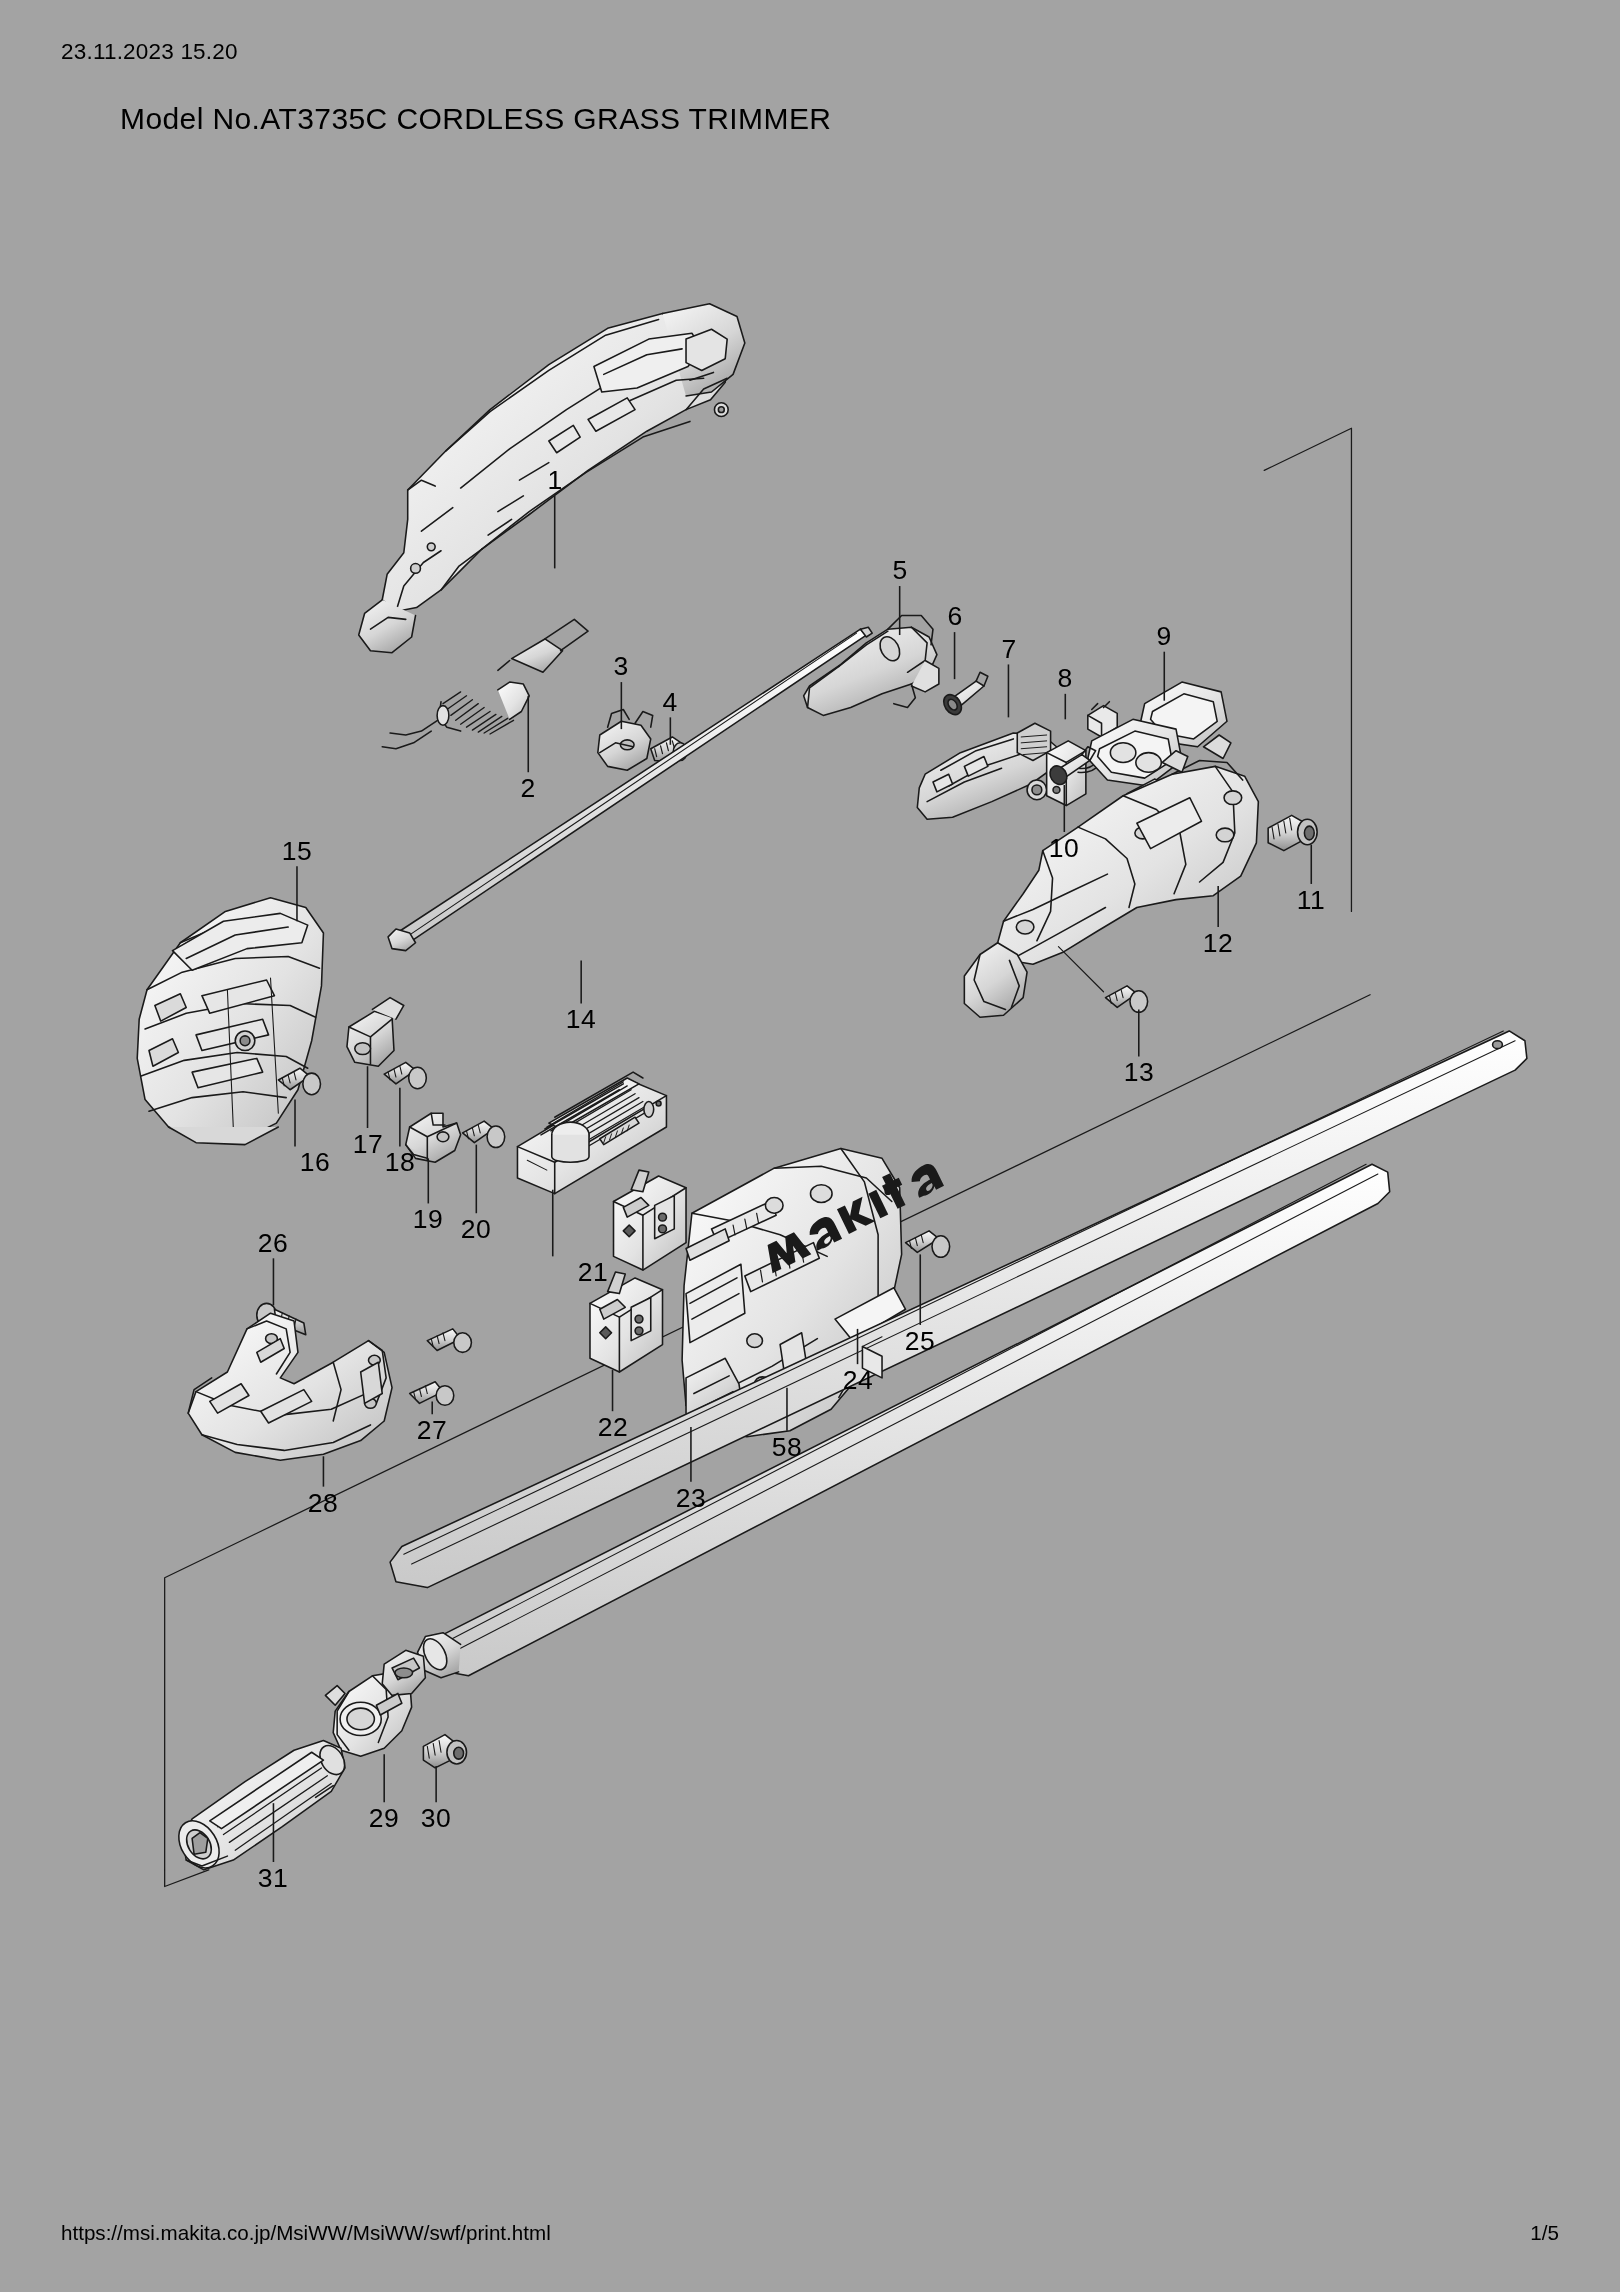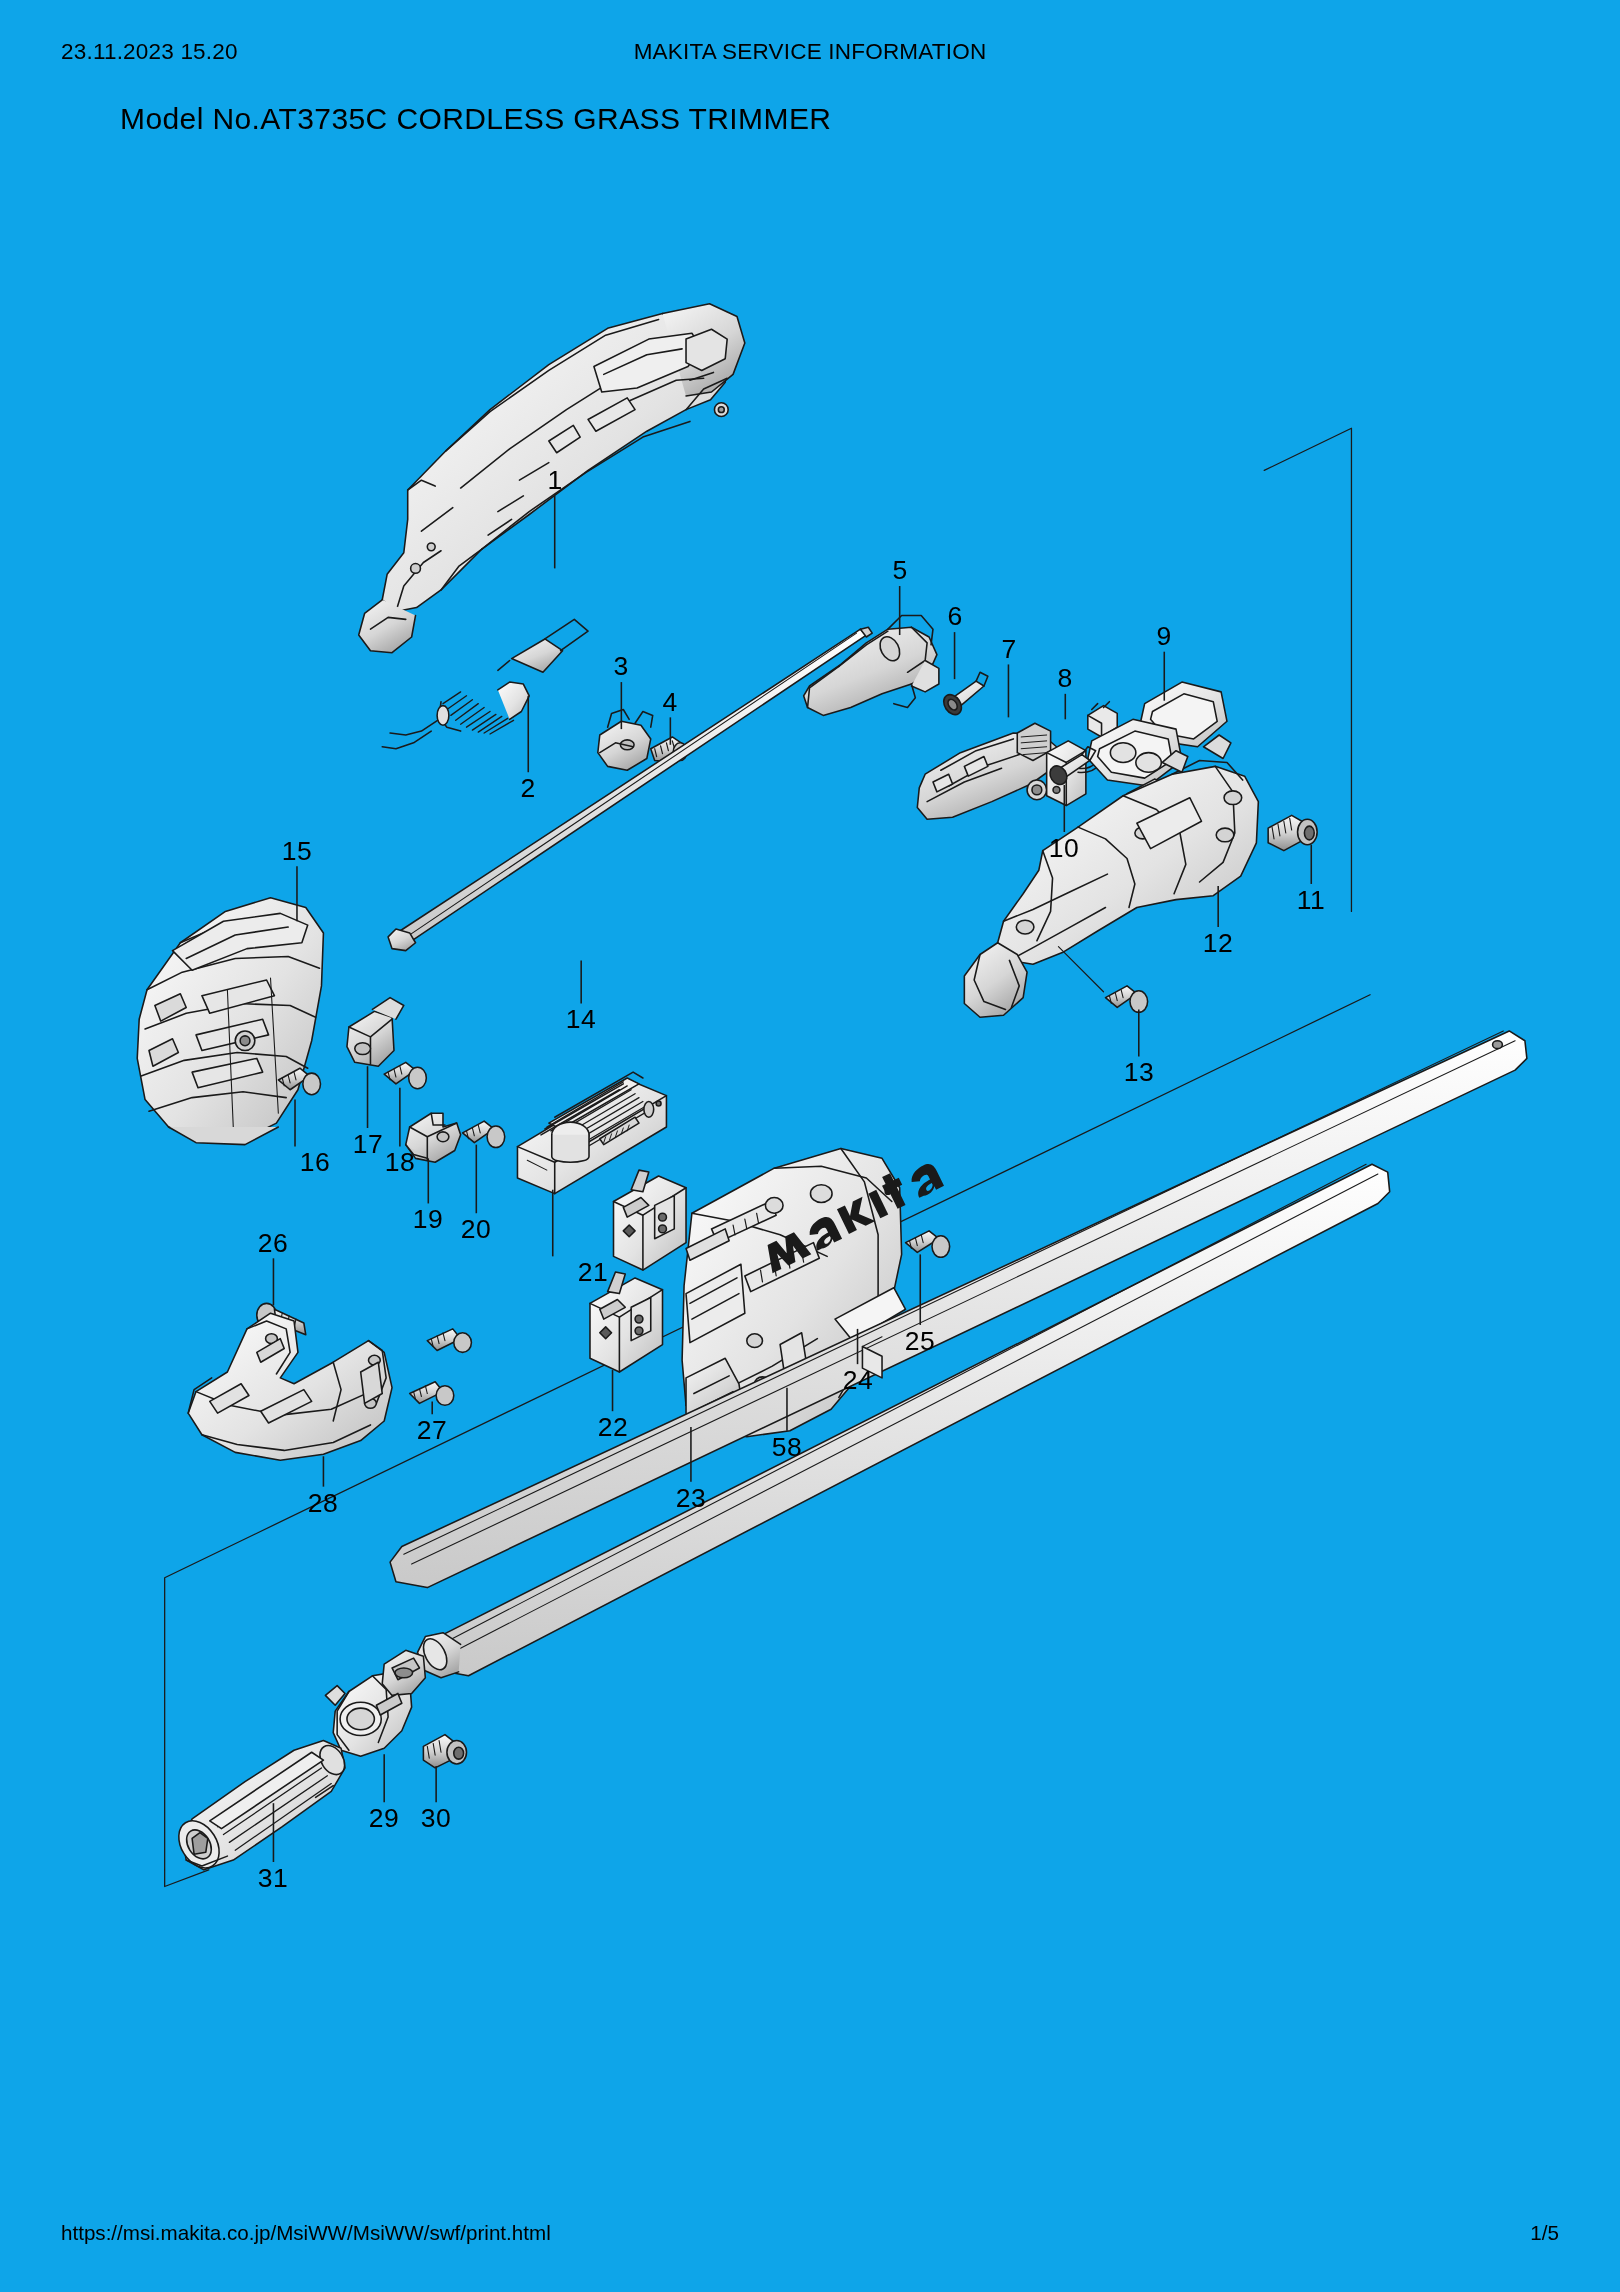--- a/index.html
+++ b/index.html
@@ -9,21 +9,21 @@
     background: #ffffff;
   }
   body {
     font-family: "Liberation Sans", sans-serif;
     color: #000000;
   }
   #page {
     position: relative;
     width: 1620px;
     height: 2293px;
-    background: #0ea5e9;
+    background: #a3a3a3;
     overflow: hidden;
   }
 
   
   .hdr-date {
     position: absolute;
     left: 61px;
     top: 39px;
     font-size: 22.5px;
     letter-spacing: 0.2px;
@@ -83,21 +83,20 @@
     white-space: nowrap;
     transform: translate(-50%, -50%);
   }
 </style>
 </head>
 <body>
 
 <div id="page">
 
   <div class="hdr-date">23.11.2023 15.20</div>
-  <div class="hdr-title">MAKITA SERVICE INFORMATION</div>
   <div class="doc-title">Model No.AT3735C CORDLESS GRASS TRIMMER</div>
 
   <div class="diagram">
     <svg width="1620" height="1960" viewBox="0 0 1653 2000" xmlns="http://www.w3.org/2000/svg">
       <defs>
         <linearGradient id="gMid" x1="0" y1="0" x2="1" y2="1">
           <stop offset="0%" stop-color="#fdfdfd"></stop>
           <stop offset="55%" stop-color="#e3e3e3"></stop>
           <stop offset="100%" stop-color="#bdbdbd"></stop>
         </linearGradient>

